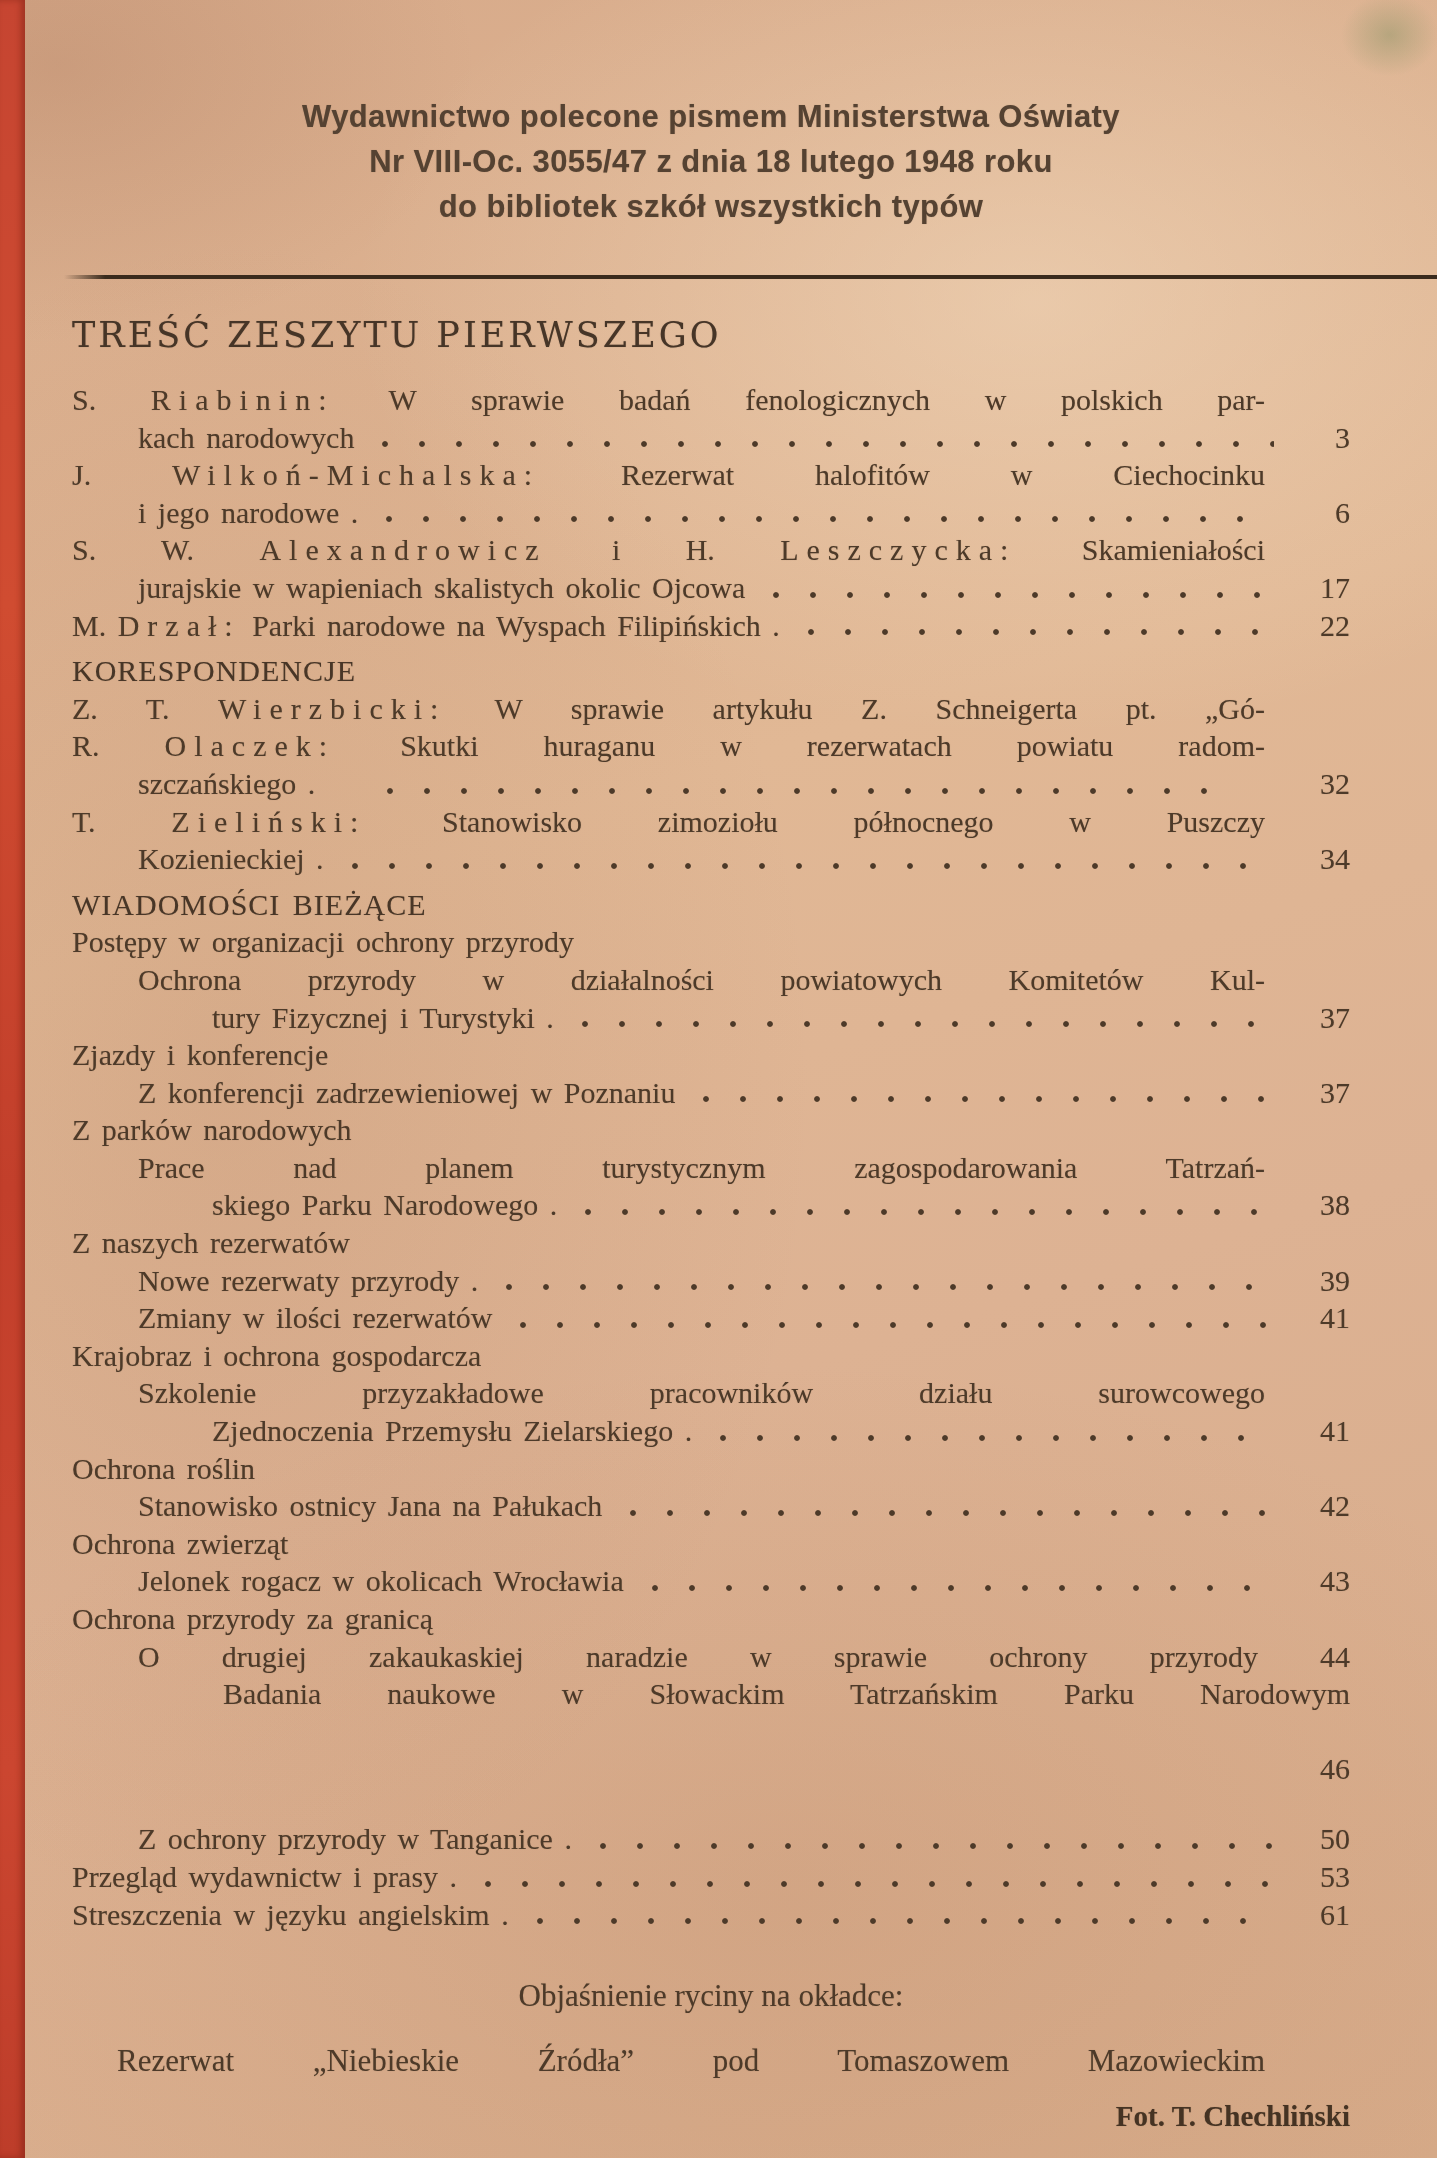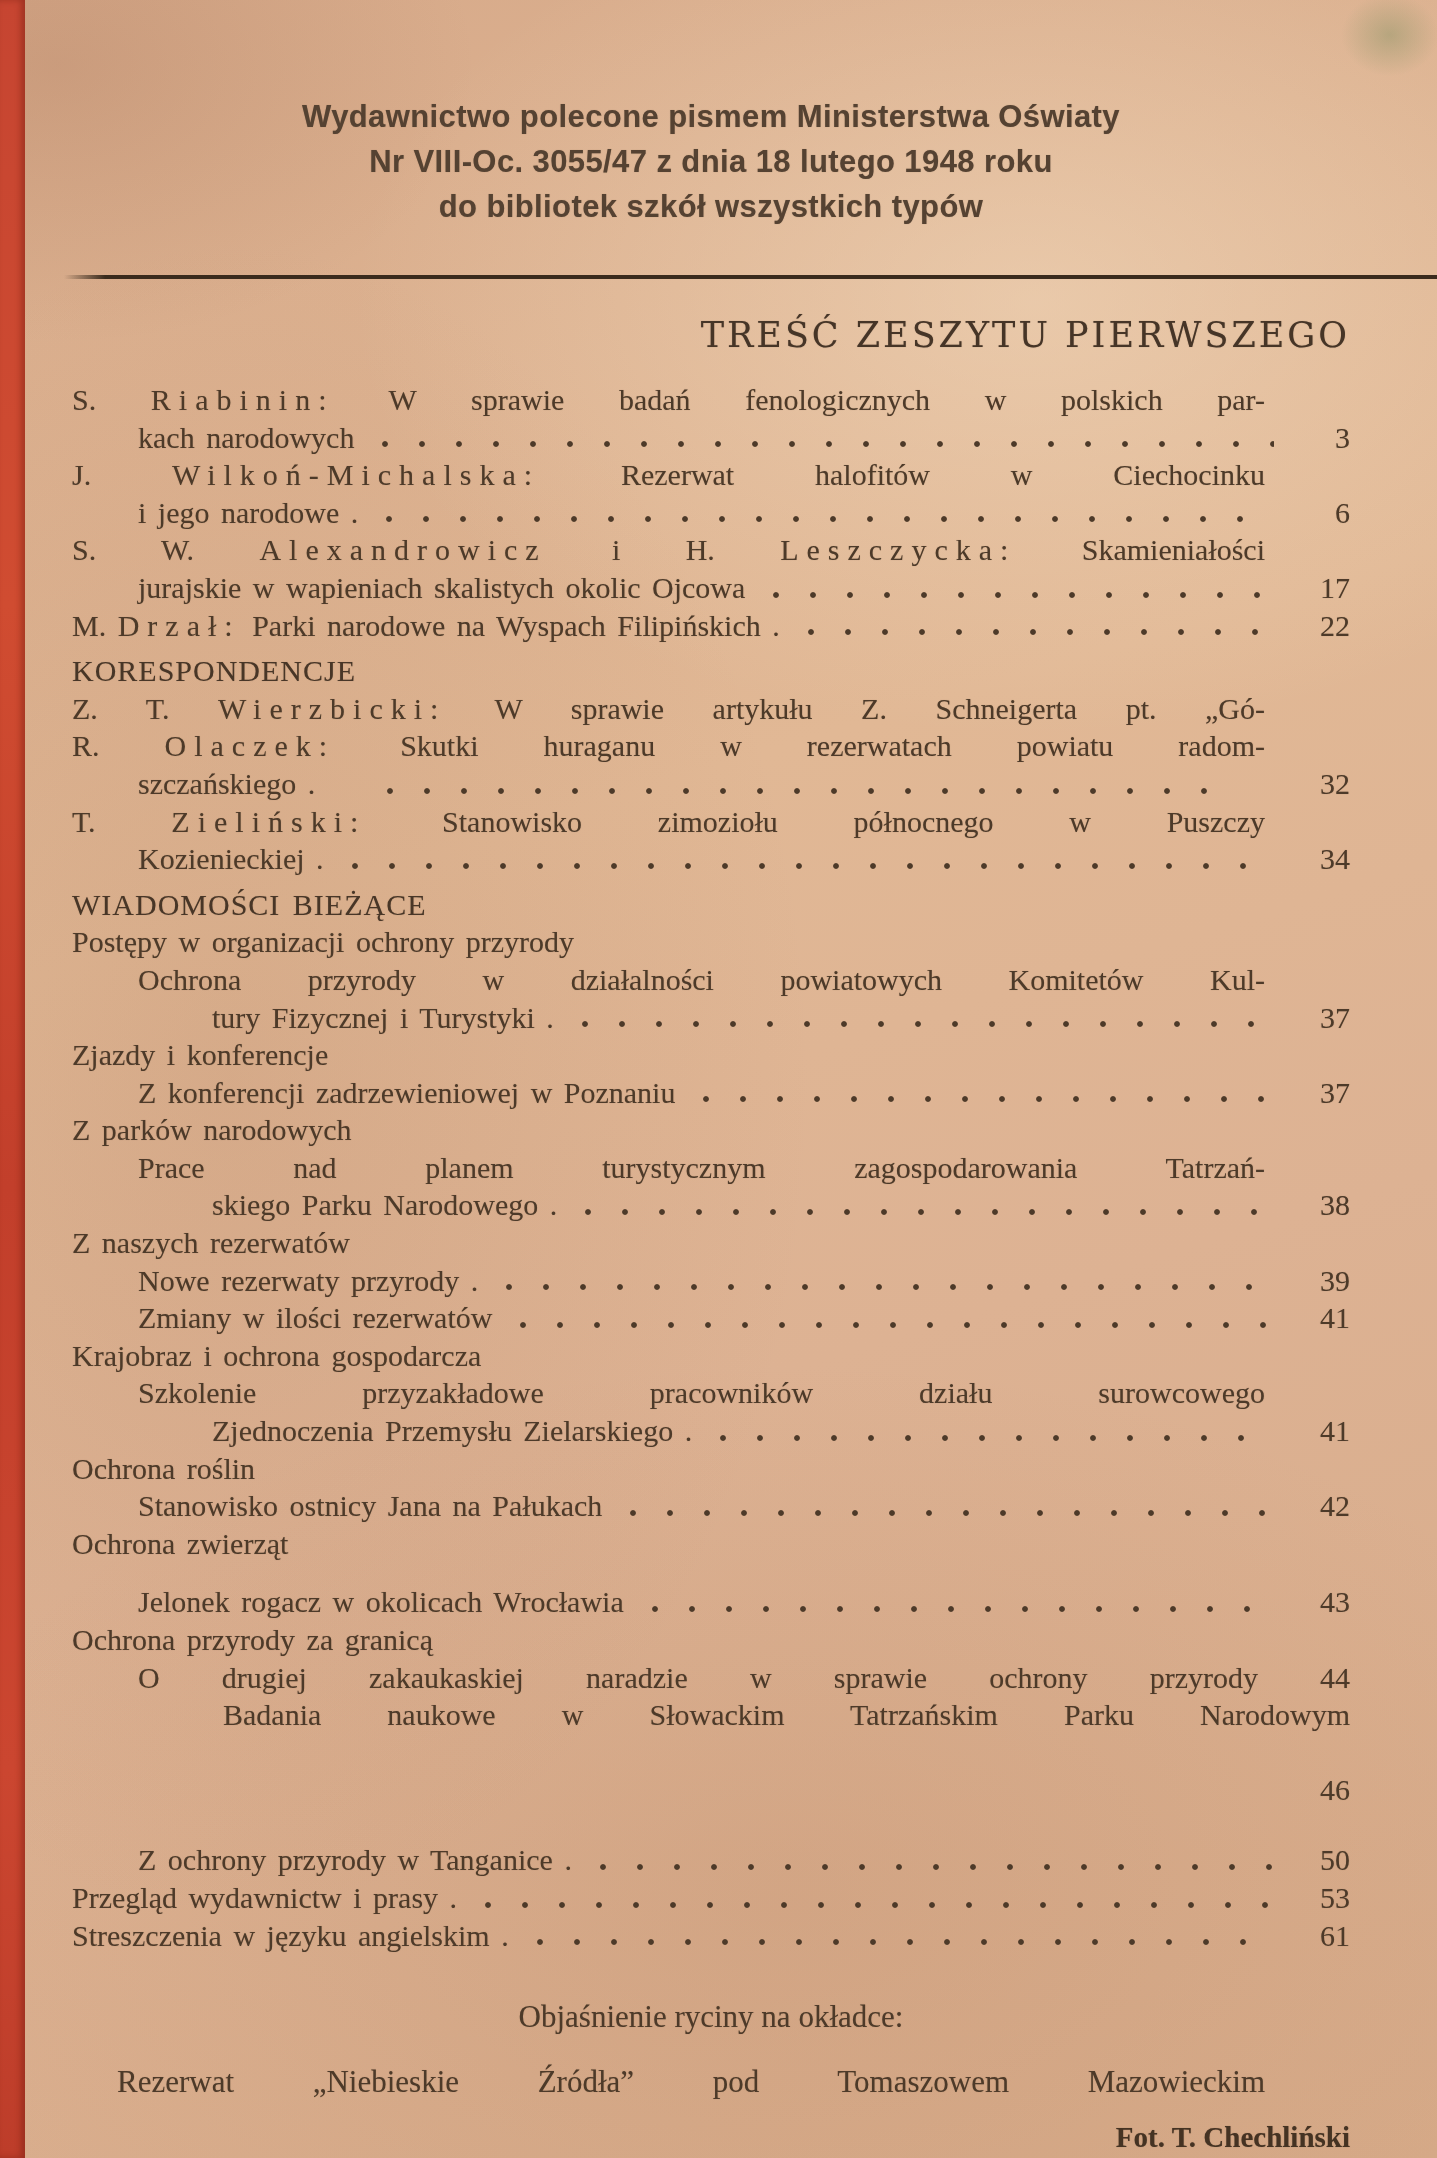--- a/index.html
+++ b/index.html
@@ -20,21 +20,21 @@
     box-shadow:inset -4px 0 6px rgba(90,20,10,.35);}
   .corner-smudge{position:absolute;right:-18px;top:-20px;width:130px;height:110px;
     background:radial-gradient(closest-side, rgba(150,152,108,.55), rgba(150,152,108,0) 75%);}
   .rule{position:absolute;left:64px;right:0;top:275px;height:4px;
     background:linear-gradient(90deg,#46342300 0%,#3a2b1d 3%,#3a2b1d 100%);}
   .content{position:absolute;left:72px;top:0;width:1278px;}
   .head{margin-top:94px;text-align:center;
     font-family:"Liberation Sans","DejaVu Sans",sans-serif;
     font-weight:700;font-size:31px;line-height:45px;color:#554232;
     letter-spacing:.4px;text-shadow:0 0 1px rgba(85,66,50,.35);}
-  .title{margin-top:86px;text-align:right;font-family:"DejaVu Serif",serif;
+  .title{margin-top:86px;text-align:left;font-family:"DejaVu Serif",serif;
     font-size:35px;line-height:40px;letter-spacing:3px;color:#463527;
     text-shadow:0 0 1px rgba(70,53,39,.4);}
   .toc{margin-top:26px;font-size:30px;line-height:37.6px;
     text-shadow:0 0 1px rgba(77,58,41,.3);}
   .row{display:flex;align-items:flex-end;}
   .row.section{margin-top:8px;letter-spacing:1px;color:#483627;}
   .txt{word-spacing:4px;white-space:nowrap;}
   .txt.just{white-space:normal;text-align:justify;text-align-last:justify;word-spacing:normal;}
   .sp{letter-spacing:8px;}
   .leader{flex:1 1 auto;min-width:0;height:37.6px;margin-left:16px;margin-right:6px;}
@@ -180,21 +180,21 @@
         <div class="txt"><span>Ochrona roślin</span></div>
       </div>
       <div class="row" style="padding-left: 66px;">
         <div class="txt"><span>Stanowisko ostnicy Jana na Pałukach</span></div>
         <div class="leader dotted"></div>
         <div class="pg">42</div>
       </div>
       <div class="row" style="padding-left: 0px;">
         <div class="txt"><span>Ochrona zwierząt</span></div>
       </div>
-      <div class="row" style="padding-left: 66px; margin-top: 21px;">
+      <div class="row" style="padding-left: 66px;">
         <div class="txt"><span>Jelonek rogacz w okolicach Wrocławia</span></div>
         <div class="leader dotted"></div>
         <div class="pg">43</div>
       </div>
       <div class="row" style="padding-left: 0px;">
         <div class="txt"><span>Ochrona przyrody za granicą</span></div>
       </div>
       <div class="row" style="padding-left: 66px;">
         <div class="txt just" style="width: 1127px;"><span>O drugiej zakaukaskiej naradzie w sprawie ochrony przyrody</span></div>
         <div class="leader"></div>

